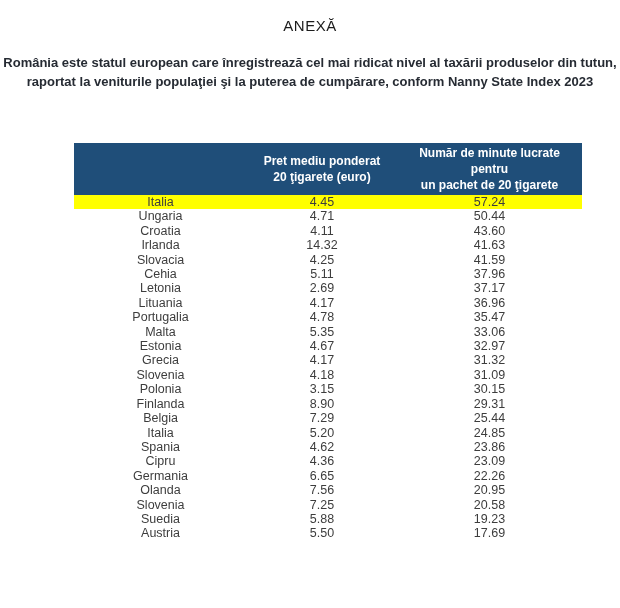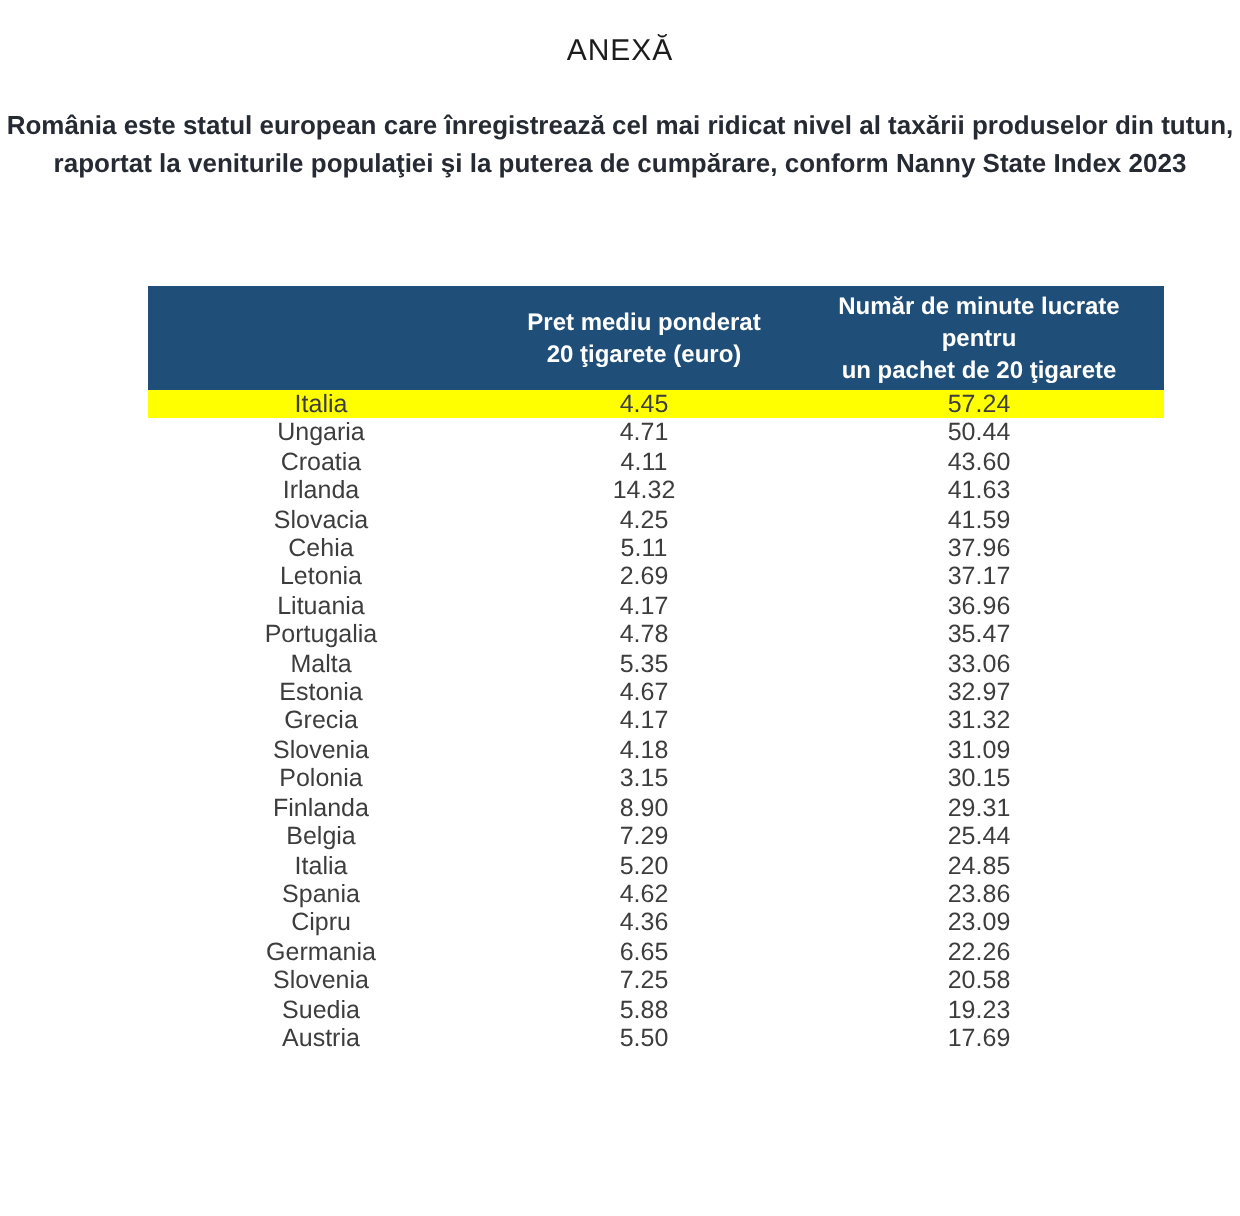--- a/index.html
+++ b/index.html
@@ -203,20 +203,25 @@
           <td>Cipru</td>
           <td>4.36</td>
           <td>23.09</td>
         </tr>
         <tr>
           <td>Germania</td>
           <td>6.65</td>
           <td>22.26</td>
         </tr>
         <tr>
+          <td>Olanda</td>
+          <td>7.56</td>
+          <td>20.95</td>
+        </tr>
+        <tr>
           <td>Slovenia</td>
           <td>7.25</td>
           <td>20.58</td>
         </tr>
         <tr>
           <td>Suedia</td>
           <td>5.88</td>
           <td>19.23</td>
         </tr>
         <tr>

